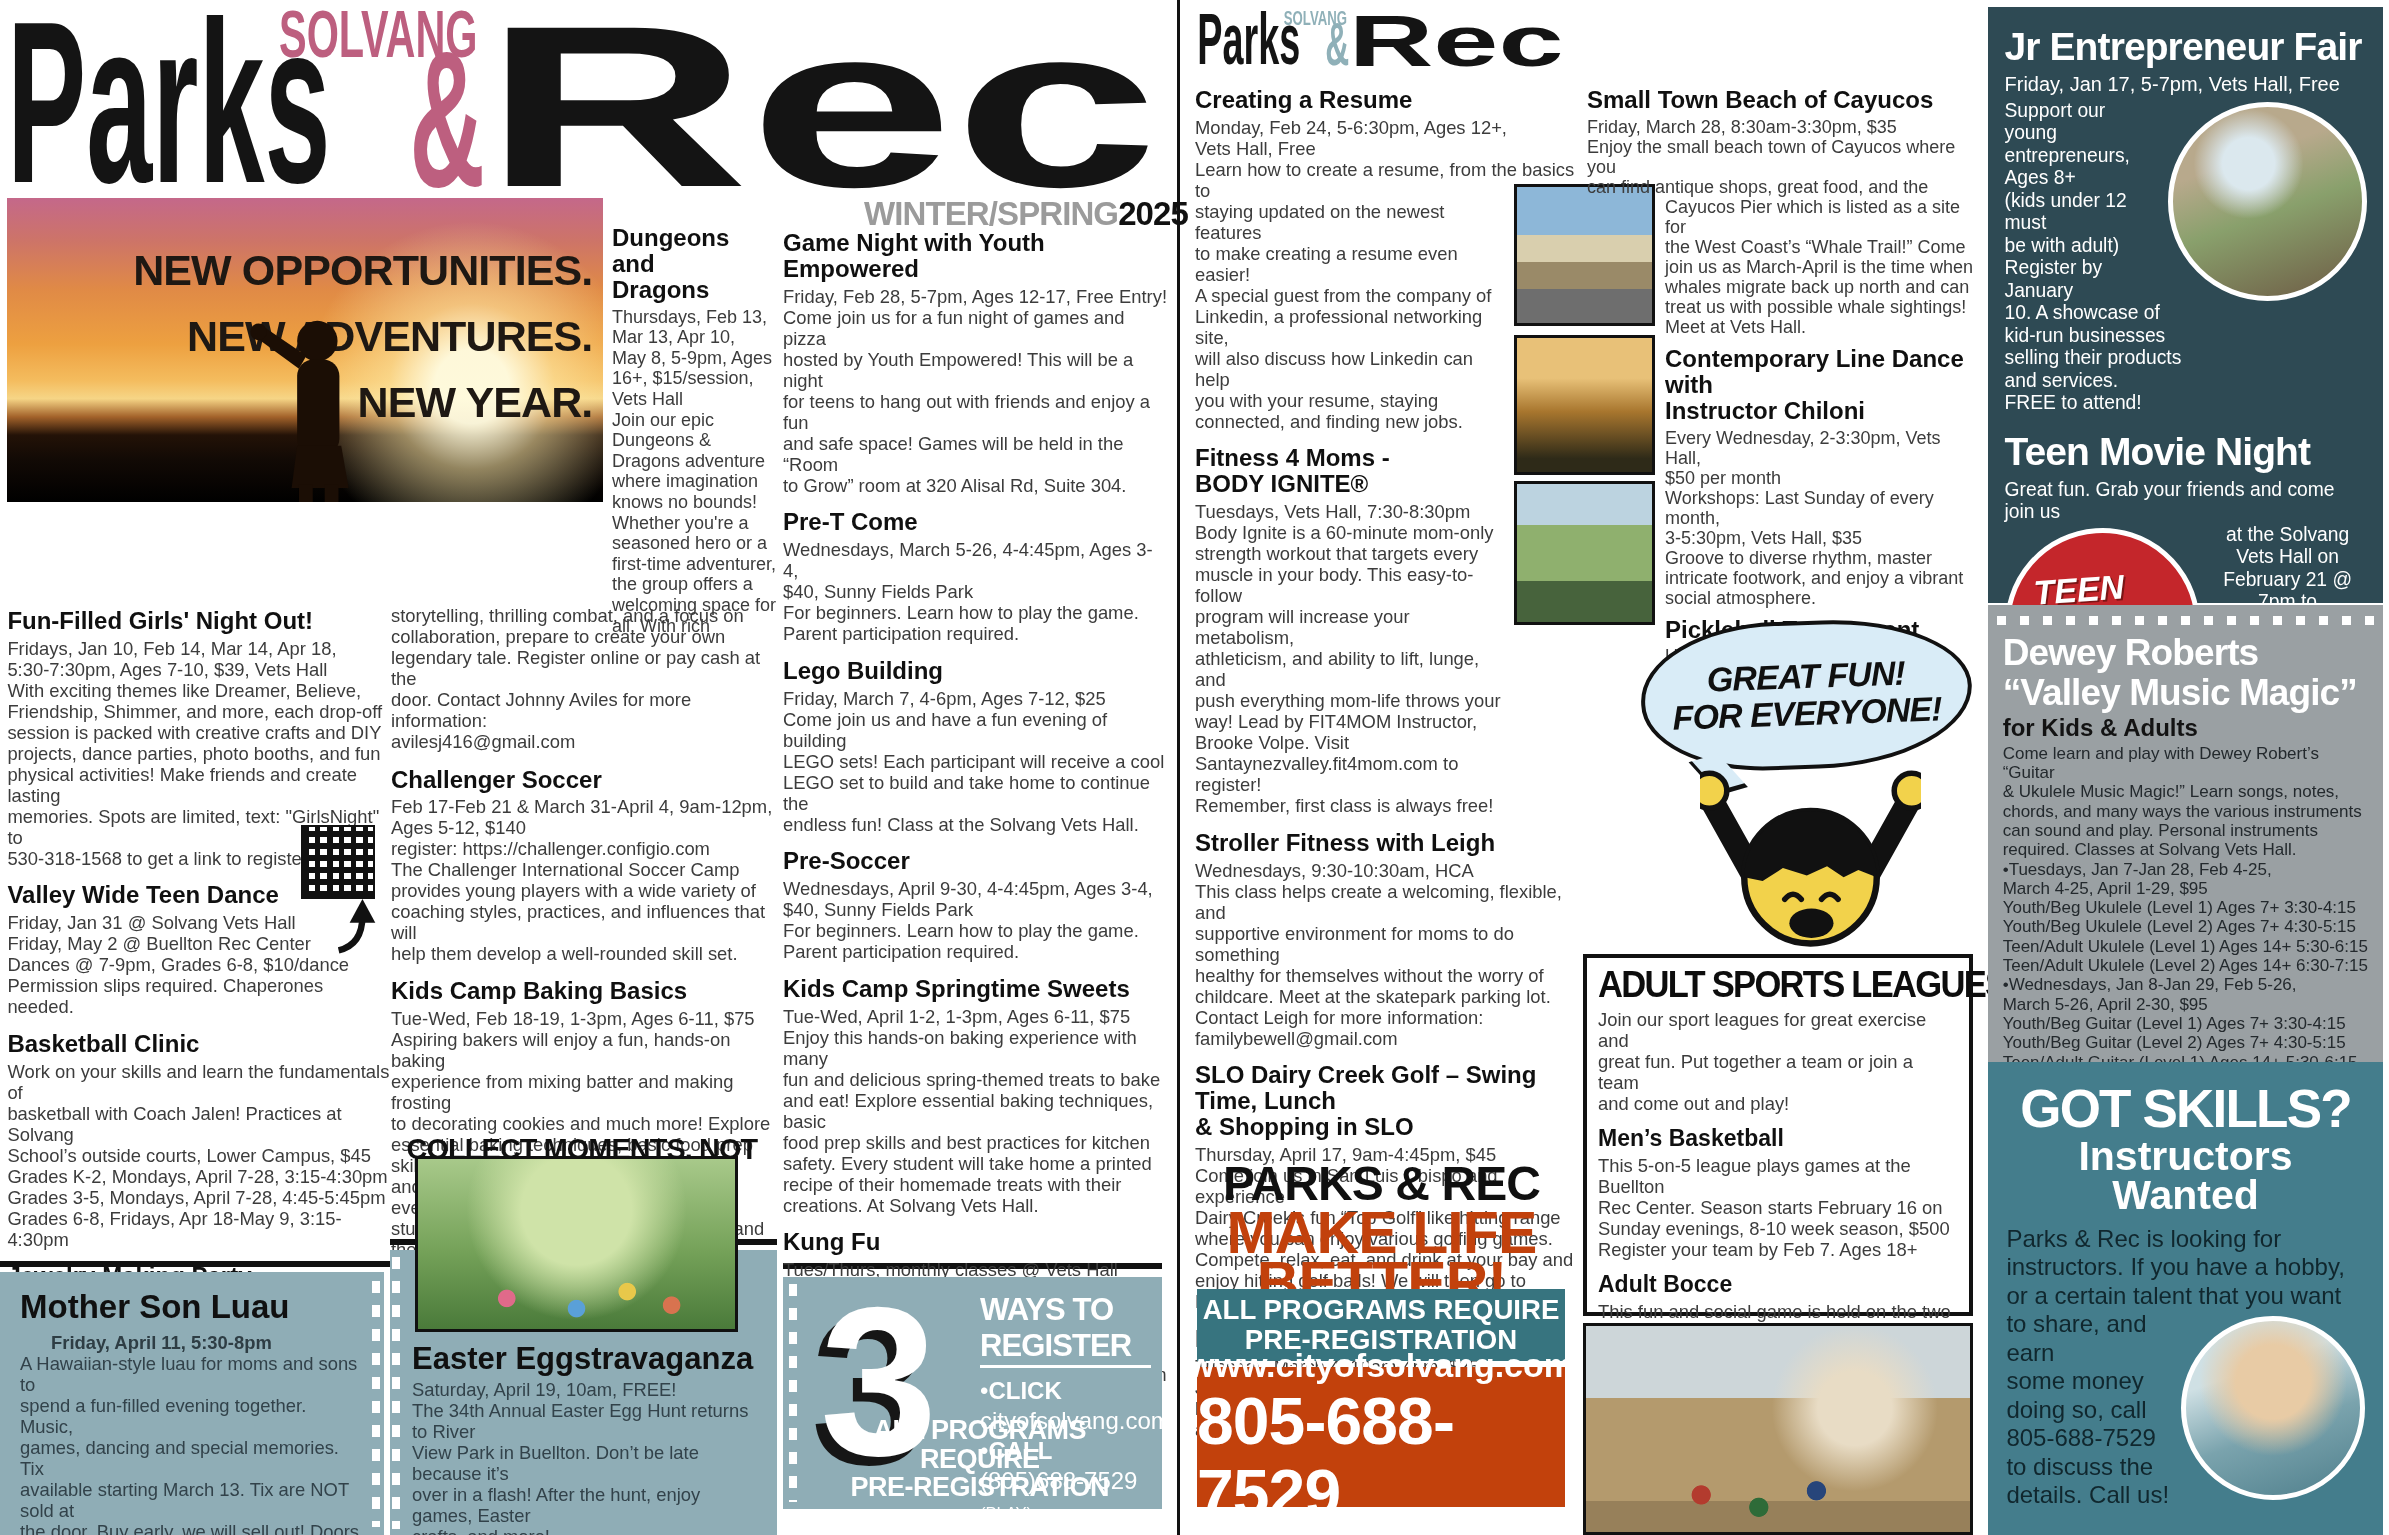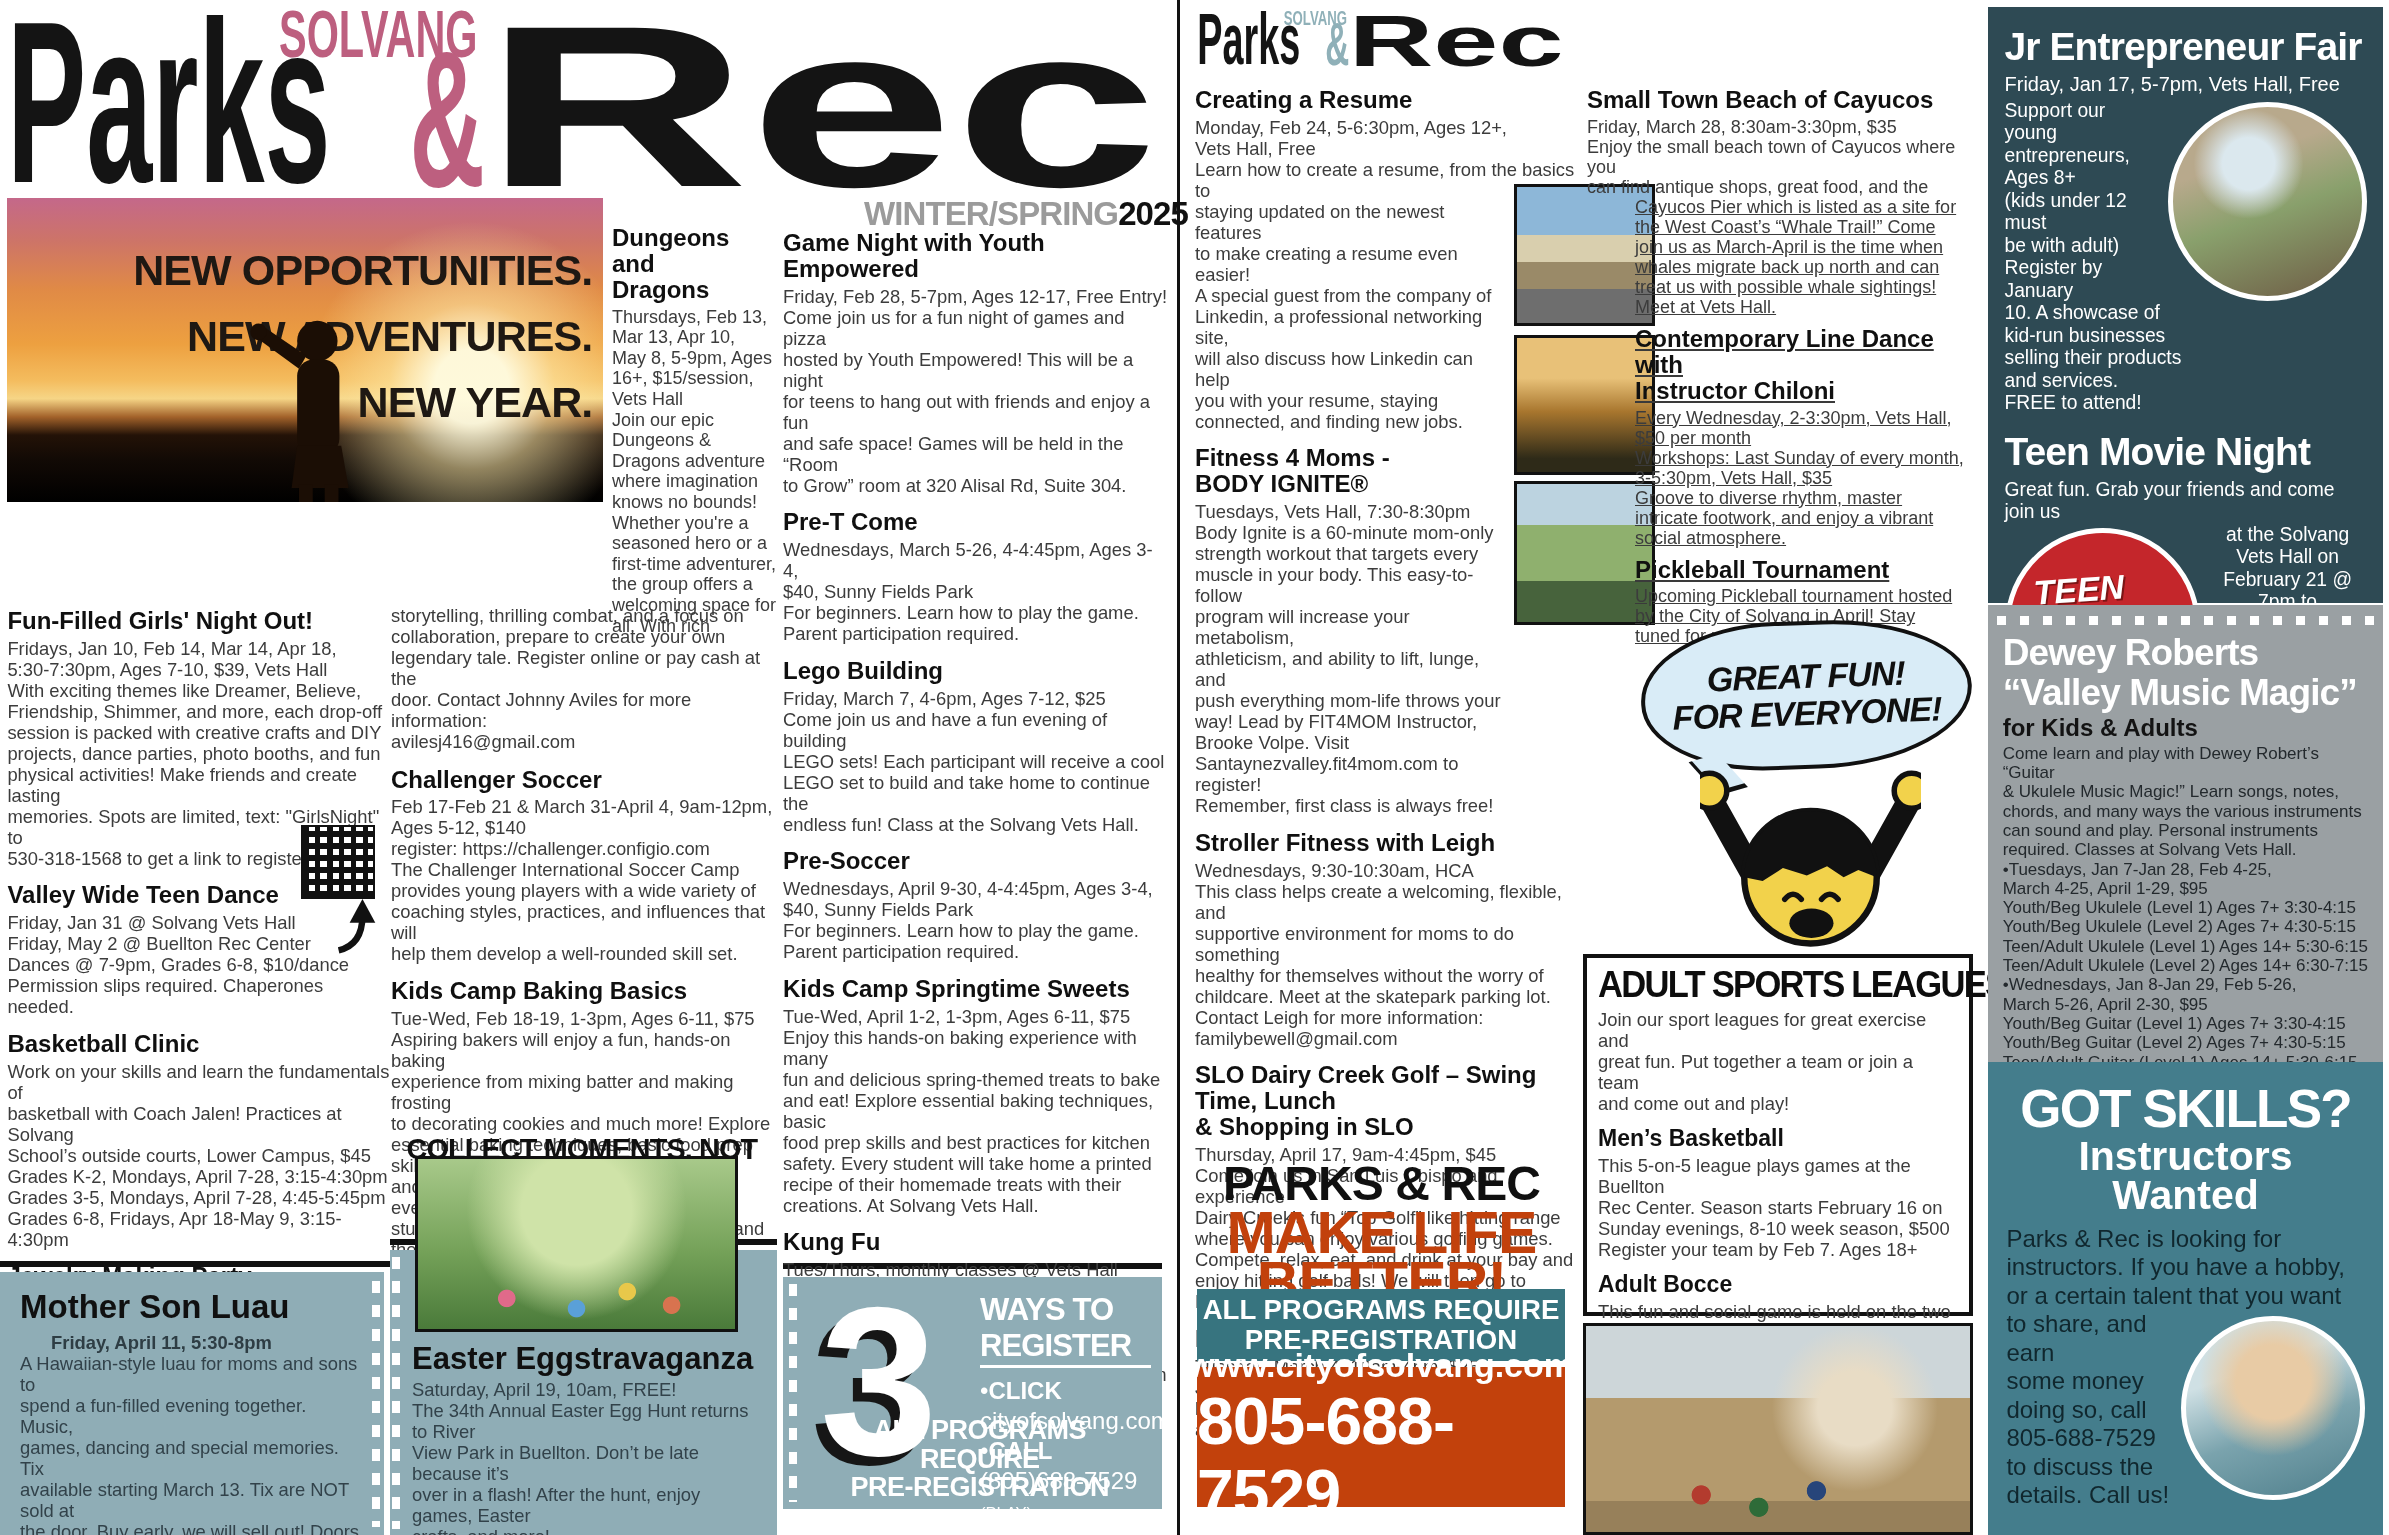--- a/index.html
+++ b/index.html
@@ -17,21 +17,21 @@
       linear-gradient(180deg,#c4688a 0%,#cd7468 14%,#e08a46 30%,#eda040 48%,#f4bc5e 60%,#f6d586 66%,#a3622a 72%,#231207 78%,#120a05 86%,#000 100%);}
   .hero-text{position:absolute;right:11px;top:39px;width:460px;text-align:right;
     font-weight:900;font-size:43px;line-height:66px;color:#1e1813;letter-spacing:-0.9px;}
   
   .col{position:absolute;}
   .sec-title{font-weight:bold;font-size:24px;line-height:26px;color:#101010;margin:0 0 3.7px;white-space:pre-line;}
   .sec-body{font-size:18.4px;line-height:21px;white-space:pre-line;color:#3c3c3c;}
   .sec{margin-bottom:13.8px;}
   .dnd .sec-body{font-size:18px;line-height:20.6px;}
   .c5 .sec-body{line-height:20px;font-size:18px;}
-  .indL{margin-left:48px;text-decoration:underline;}
+  .indL{margin-left:78px;}
   .narrowR{margin-right:72px;}
   .hr{position:absolute;background:#111;}
   
   .teal{background:#8fadb6;}
   .luau{position:absolute;left:0;top:1272px;width:384px;height:264px;padding:14.7px 20px;box-sizing:border-box;}
   .luau::after{content:"";position:absolute;right:3.7px;top:9.2px;bottom:9.2px;width:8.3px;
     background:repeating-linear-gradient(180deg,#fff 0 12px,transparent 12px 24px);}
   .luau-title{font-weight:900;font-size:33px;color:#101010;margin:1.8px 0 5.5px;}
   .luau .sec-body{color:#32424a;}
   .easterPanel{position:absolute;left:390px;top:1250px;width:387px;height:286px;box-sizing:border-box;}

